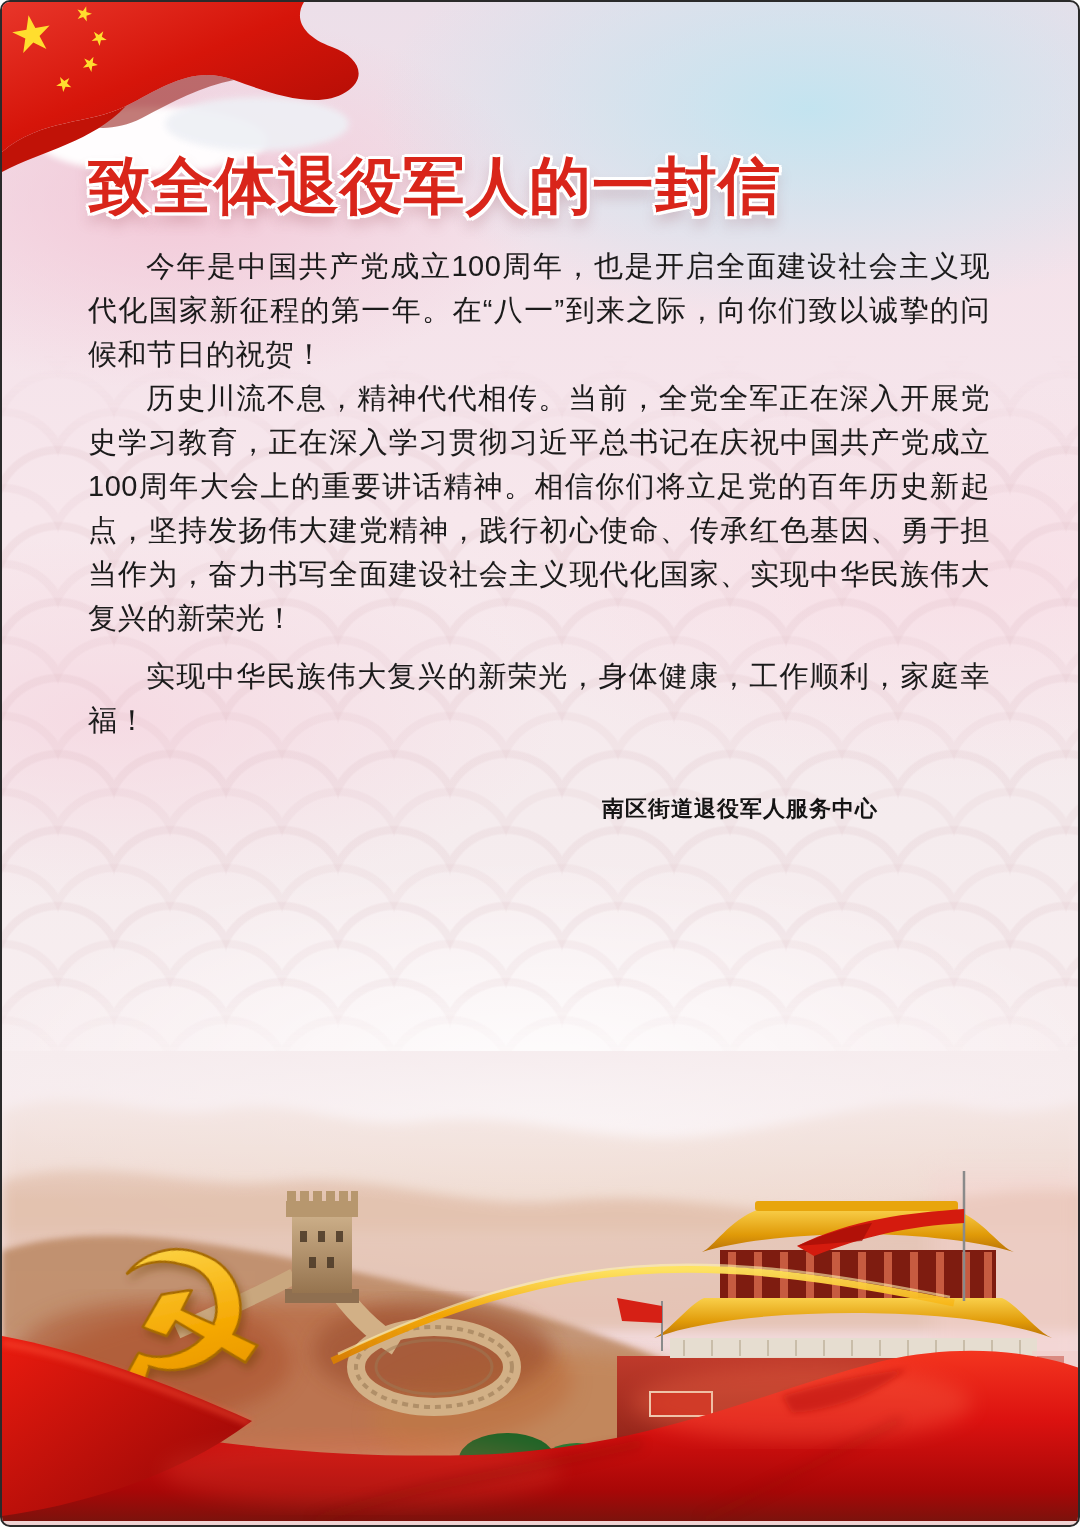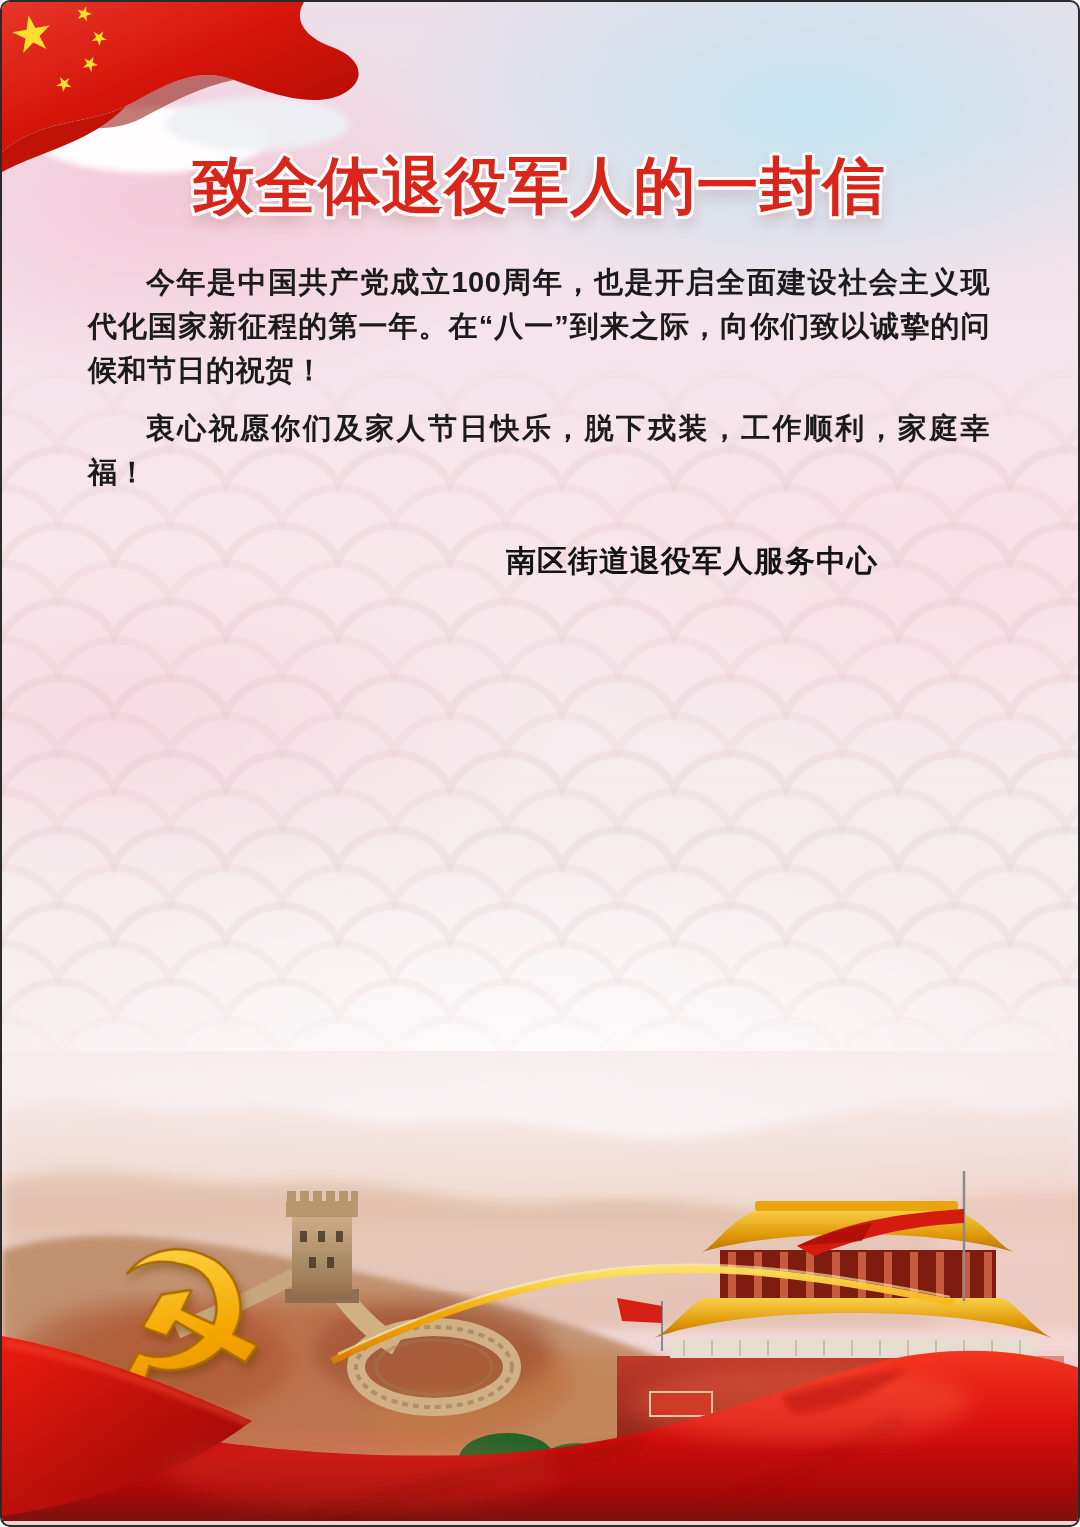--- a/index.html
+++ b/index.html
@@ -22,31 +22,31 @@
       radial-gradient(circle at 50% 112%, rgba(0,0,0,0) 57%, rgba(198,152,161,.16) 59%, rgba(198,152,161,.16) 65%, rgba(0,0,0,0) 67%);
     background-size:112px 76px,112px 76px;
     background-position:0 0,56px 38px;
     -webkit-mask-image:linear-gradient(180deg,transparent,#000 14%,#000 84%,transparent);
     mask-image:linear-gradient(180deg,transparent,#000 14%,#000 84%,transparent);
   }
   .flag-wrap{position:absolute;top:0;left:0;z-index:3;}
   .scene{position:absolute;left:0;bottom:0;z-index:2;}
   .content{position:absolute;inset:0;z-index:5;padding:0 88px 0 86px;}
   .title{
-    margin:142px 0 7px 0;text-align:center;font-size:62px;font-weight:900;color:#d9251a;letter-spacing:1px;
+    margin:142px 0 7px 0;font-size:62px;font-weight:900;color:#d9251a;letter-spacing:1px;
     text-shadow:3px 0 0 #fff,-3px 0 0 #fff,0 3px 0 #fff,0 -3px 0 #fff,
       2.5px 2.5px 0 #fff,-2.5px 2.5px 0 #fff,2.5px -2.5px 0 #fff,-2.5px -2.5px 0 #fff,
       0 9px 14px rgba(150,60,70,.35);
   }
-  .body{margin-top:32px;color:#1b1b1b;font-size:29px;line-height:44px;font-weight:700;}
+  .body{margin-top:16px;color:#1b1b1b;font-size:29px;line-height:44px;font-weight:400;}
   .body p{margin:0;text-indent:2em;text-align:justify;letter-spacing:.5px;}
   .body p.wish{margin-top:14px;}
   .signature{
     margin-top:44px;margin-right:112px;width:fit-content;margin-left:auto;
-    text-align:right;color:#141414;font-size:30px;line-height:46px;font-weight:700;letter-spacing:1px;
+    text-align:right;color:#141414;font-size:22px;line-height:46px;font-weight:700;letter-spacing:1px;
   }
 </style>
 </head>
 <body>
 
 <div class="poster">
 
   <div class="scallops"></div>
 
   <div class="flag-wrap">
@@ -234,20 +234,21 @@
         <path d="M312 470 C420 430 520 422 640 392" stroke="#7e0a06" stroke-width="10" fill="none" opacity=".3" filter="url(#b6)"></path>
         <path d="M700 470 C780 430 840 400 900 368" stroke="#8e0b06" stroke-width="8" fill="none" opacity=".25" filter="url(#b6)"></path>
       </g>
     </svg>
   </div>
 
   <div class="content">
     <h1 class="title">致全体退役军人的一封信</h1>
     <div class="body">
       <p>今年是中国共产党成立100周年，也是开启全面建设社会主义现代化国家新征程的第一年。在“八一”到来之际，向你们致以诚挚的问候和节日的祝贺！</p>
-      <p class="wish">衷心祝愿你们及家人节日快乐，脱下戎装，工作顺利，家庭幸福！</p>
+      <p>历史川流不息，精神代代相传。当前，全党全军正在深入开展党史学习教育，正在深入学习贯彻习近平总书记在庆祝中国共产党成立100周年大会上的重要讲话精神。相信你们将立足党的百年历史新起点，坚持发扬伟大建党精神，践行初心使命、传承红色基因、勇于担当作为，奋力书写全面建设社会主义现代化国家、实现中华民族伟大复兴的新荣光！</p>
+      <p class="wish">实现中华民族伟大复兴的新荣光，身体健康，工作顺利，家庭幸福！</p>
     </div>
     <div class="signature">
       <div>南区街道退役军人服务中心</div>
     </div>
   </div>
 
 </div>
 
 </body></html>

